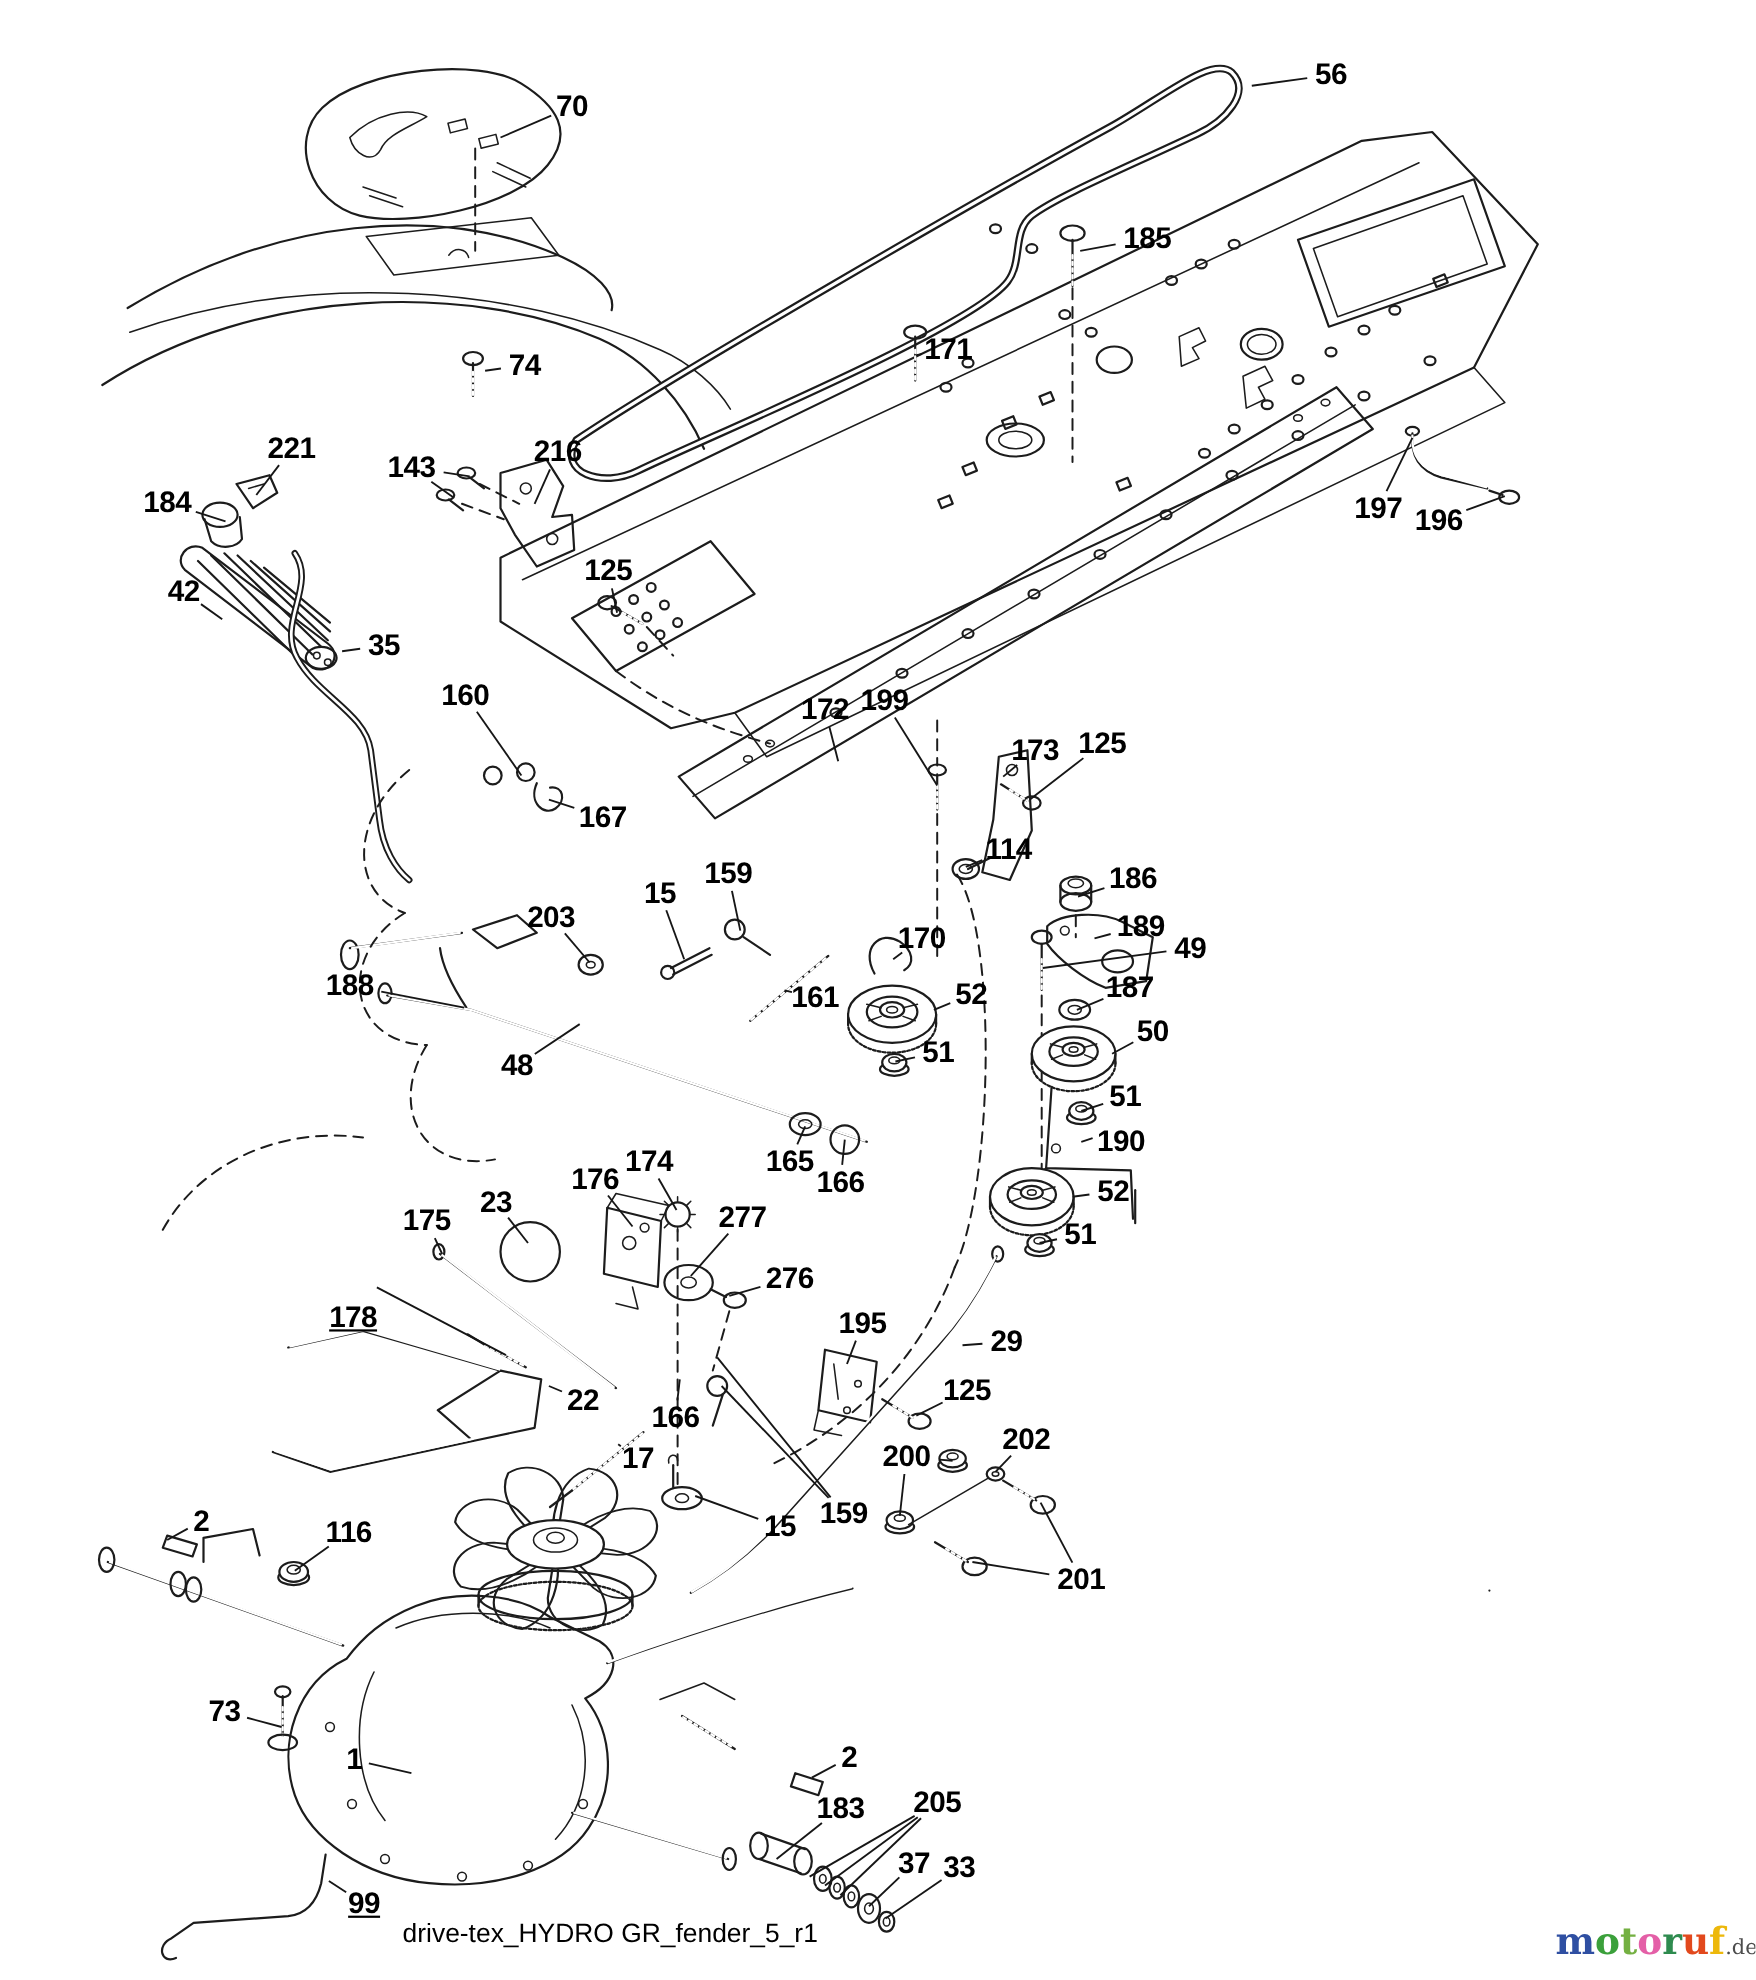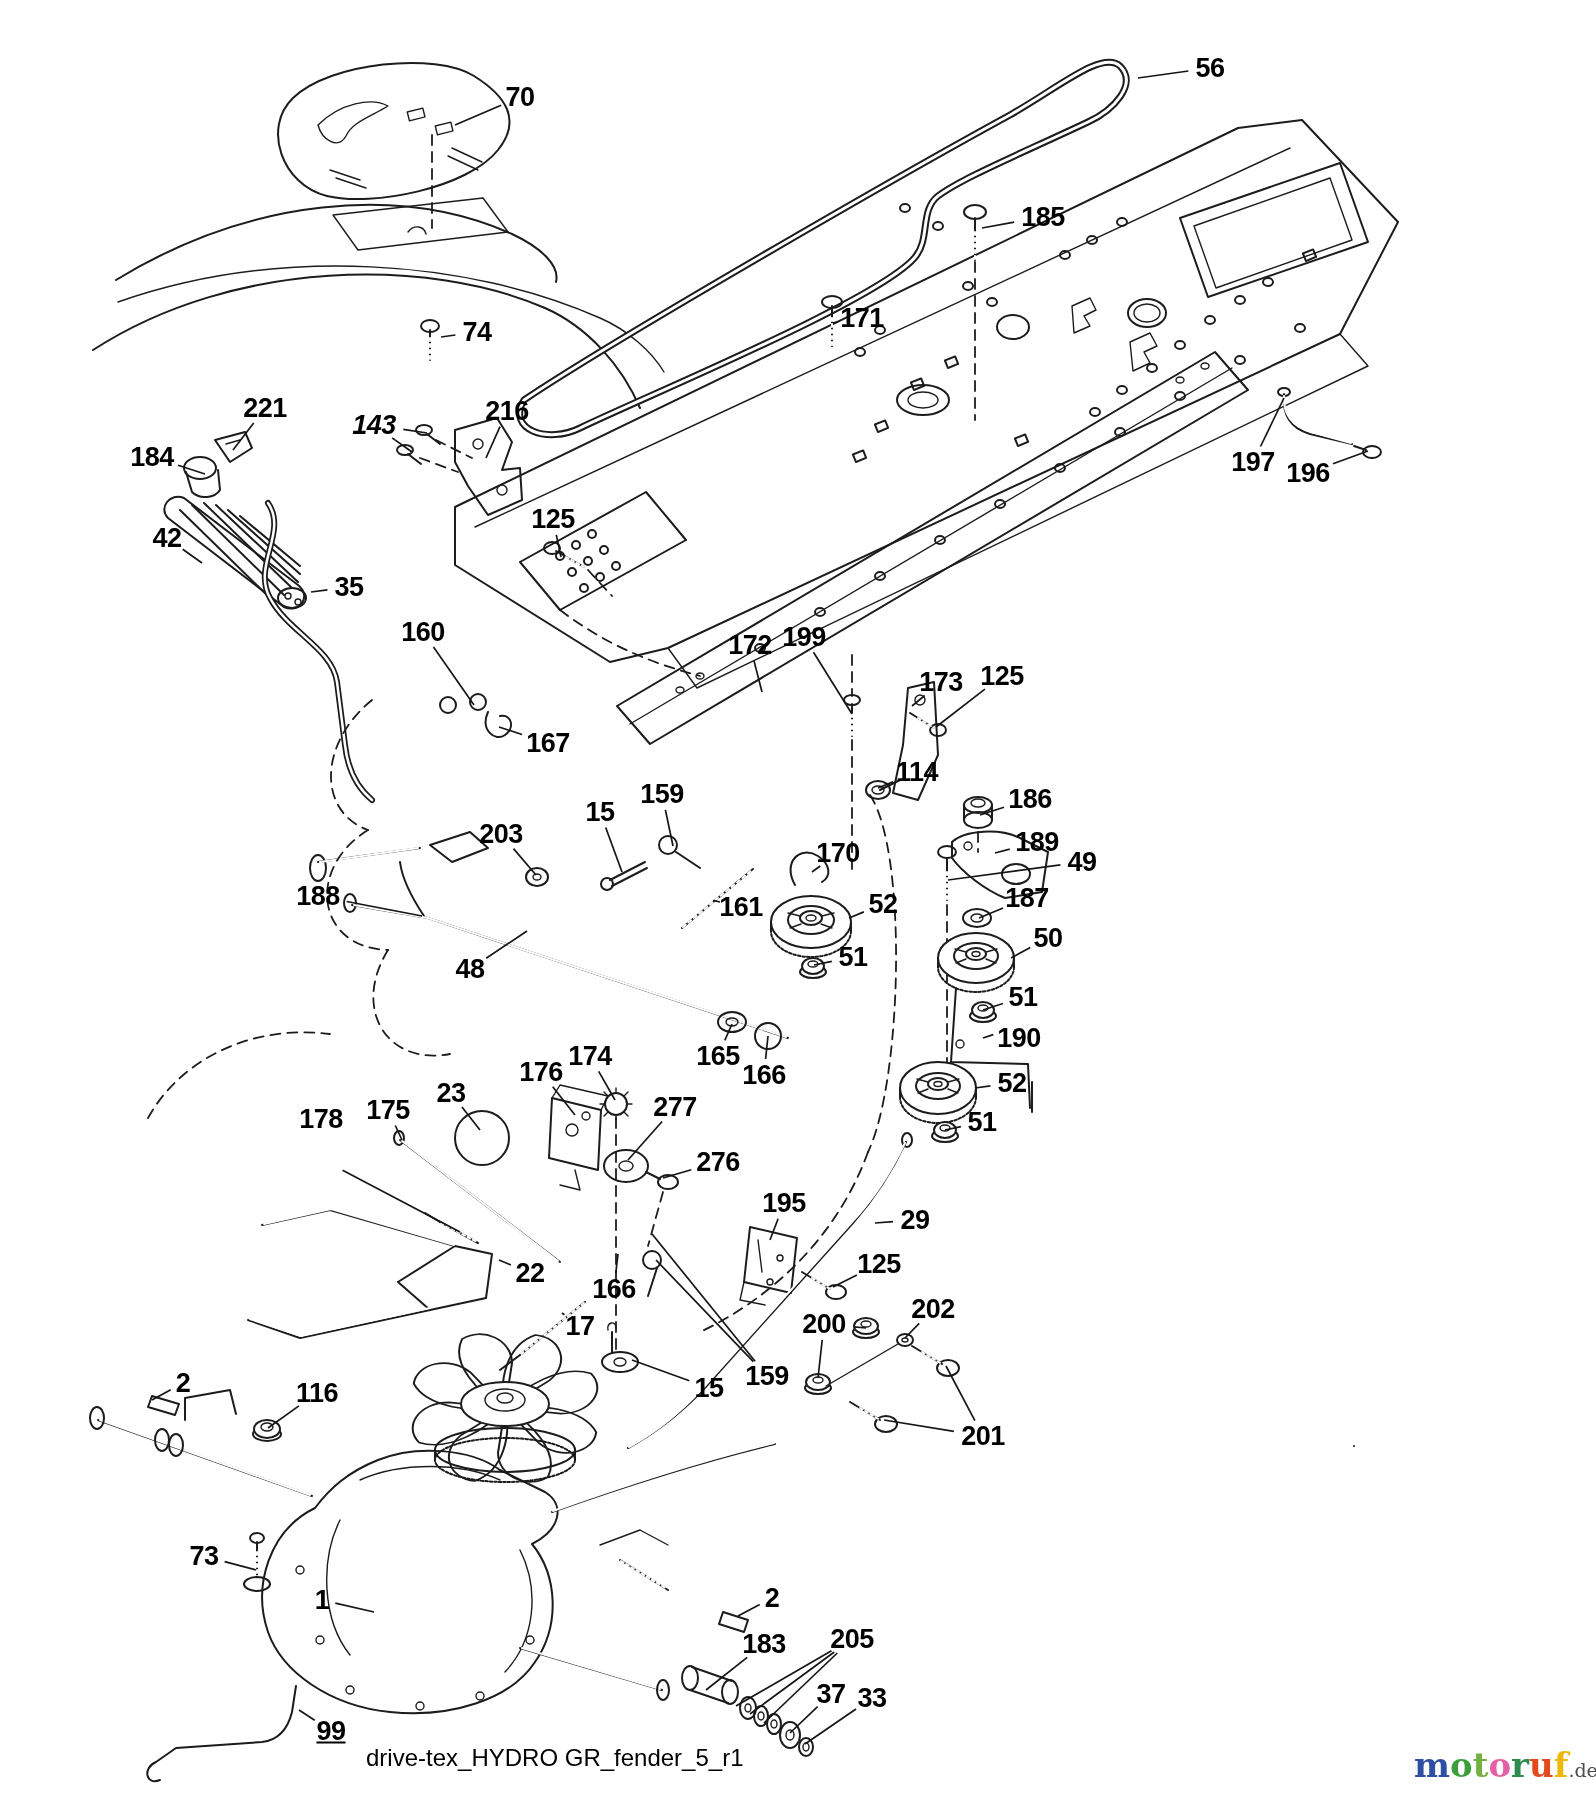--- a/index.html
+++ b/index.html
@@ -492,21 +492,21 @@
     </svg>
 
   <div id="callout-layer">
       <div class="callout" style="left: 520px; top: 97px;">70</div>
       <div class="callout" style="left: 1210px; top: 68px;">56</div>
       <div class="callout" style="left: 1043px; top: 217px;">185</div>
       <div class="callout" style="left: 862px; top: 318px;">171</div>
       <div class="callout" style="left: 477px; top: 332px;">74</div>
       <div class="callout" style="left: 265px; top: 408px;">221</div>
       <div class="callout" style="left: 152px; top: 457px;">184</div>
-      <div class="callout" style="left: 374px; top: 425px; font-style: italic;">143</div>
+      <div class="callout" style="left: 374px; top: 425px;">143</div>
       <div class="callout" style="left: 507px; top: 411px;">216</div>
       <div class="callout" style="left: 167px; top: 538px;">42</div>
       <div class="callout" style="left: 349px; top: 587px;">35</div>
       <div class="callout" style="left: 553px; top: 519px;">125</div>
       <div class="callout" style="left: 423px; top: 632px;">160</div>
       <div class="callout" style="left: 548px; top: 743px;">167</div>
       <div class="callout" style="left: 750px; top: 645px;">172</div>
       <div class="callout" style="left: 804px; top: 637px;">199</div>
       <div class="callout" style="left: 941px; top: 682px;">173</div>
       <div class="callout" style="left: 1002px; top: 676px;">125</div>
@@ -528,21 +528,21 @@
       <div class="callout" style="left: 501px; top: 834px;">203</div>
       <div class="callout" style="left: 470px; top: 969px;">48</div>
       <div class="callout" style="left: 600px; top: 812px;">15</div>
       <div class="callout" style="left: 662px; top: 794px;">159</div>
       <div class="callout" style="left: 718px; top: 1056px;">165</div>
       <div class="callout" style="left: 764px; top: 1075px;">166</div>
       <div class="callout" style="left: 590px; top: 1056px;">174</div>
       <div class="callout" style="left: 541px; top: 1072px;">176</div>
       <div class="callout" style="left: 451px; top: 1093px;">23</div>
       <div class="callout" style="left: 388px; top: 1110px;">175</div>
-      <div class="callout" style="left: 321px; top: 1119px;">178</div>
+      <div class="callout" style="left: 321px; top: 1198px; text-decoration: underline;">178</div>
       <div class="callout" style="left: 675px; top: 1107px;">277</div>
       <div class="callout" style="left: 718px; top: 1162px;">276</div>
       <div class="callout" style="left: 784px; top: 1203px;">195</div>
       <div class="callout" style="left: 915px; top: 1220px;">29</div>
       <div class="callout" style="left: 879px; top: 1264px;">125</div>
       <div class="callout" style="left: 530px; top: 1273px;">22</div>
       <div class="callout" style="left: 614px; top: 1289px;">166</div>
       <div class="callout" style="left: 580px; top: 1326px;">17</div>
       <div class="callout" style="left: 824px; top: 1324px;">200</div>
       <div class="callout" style="left: 933px; top: 1309px;">202</div>

